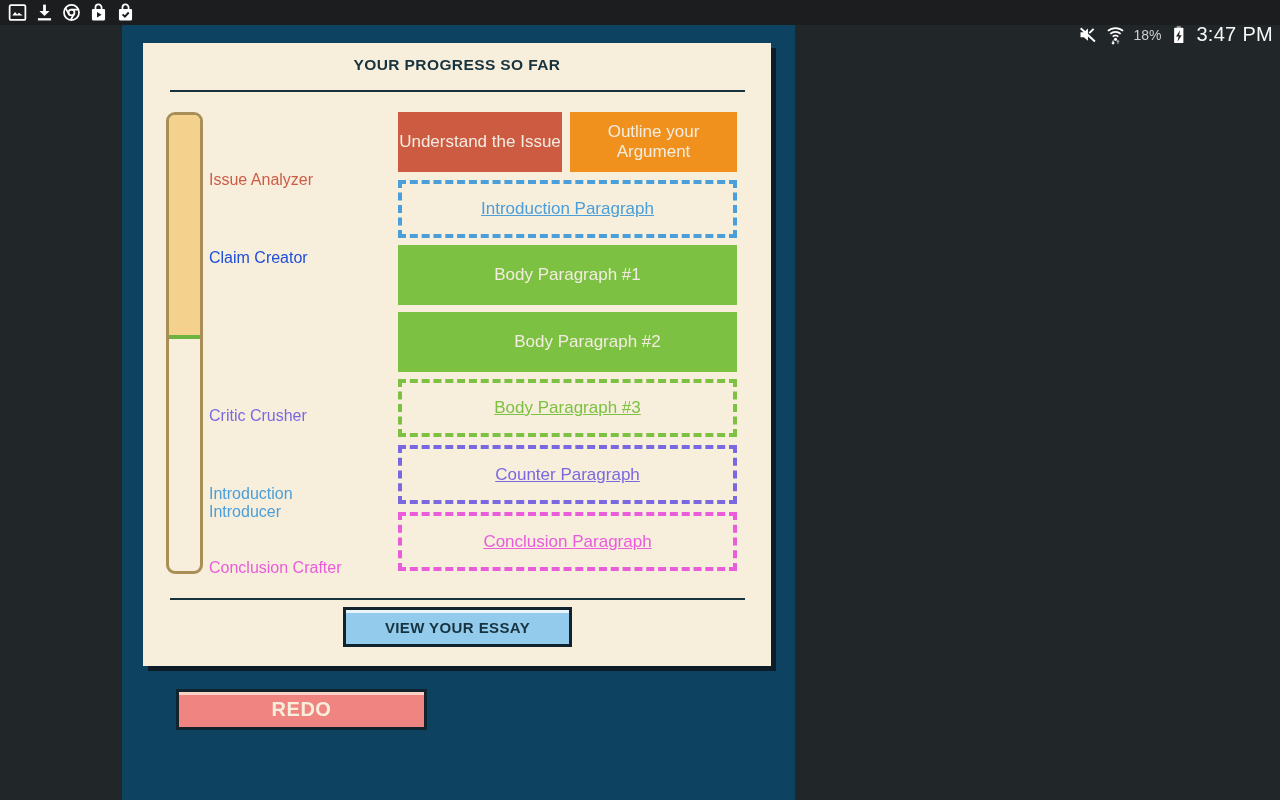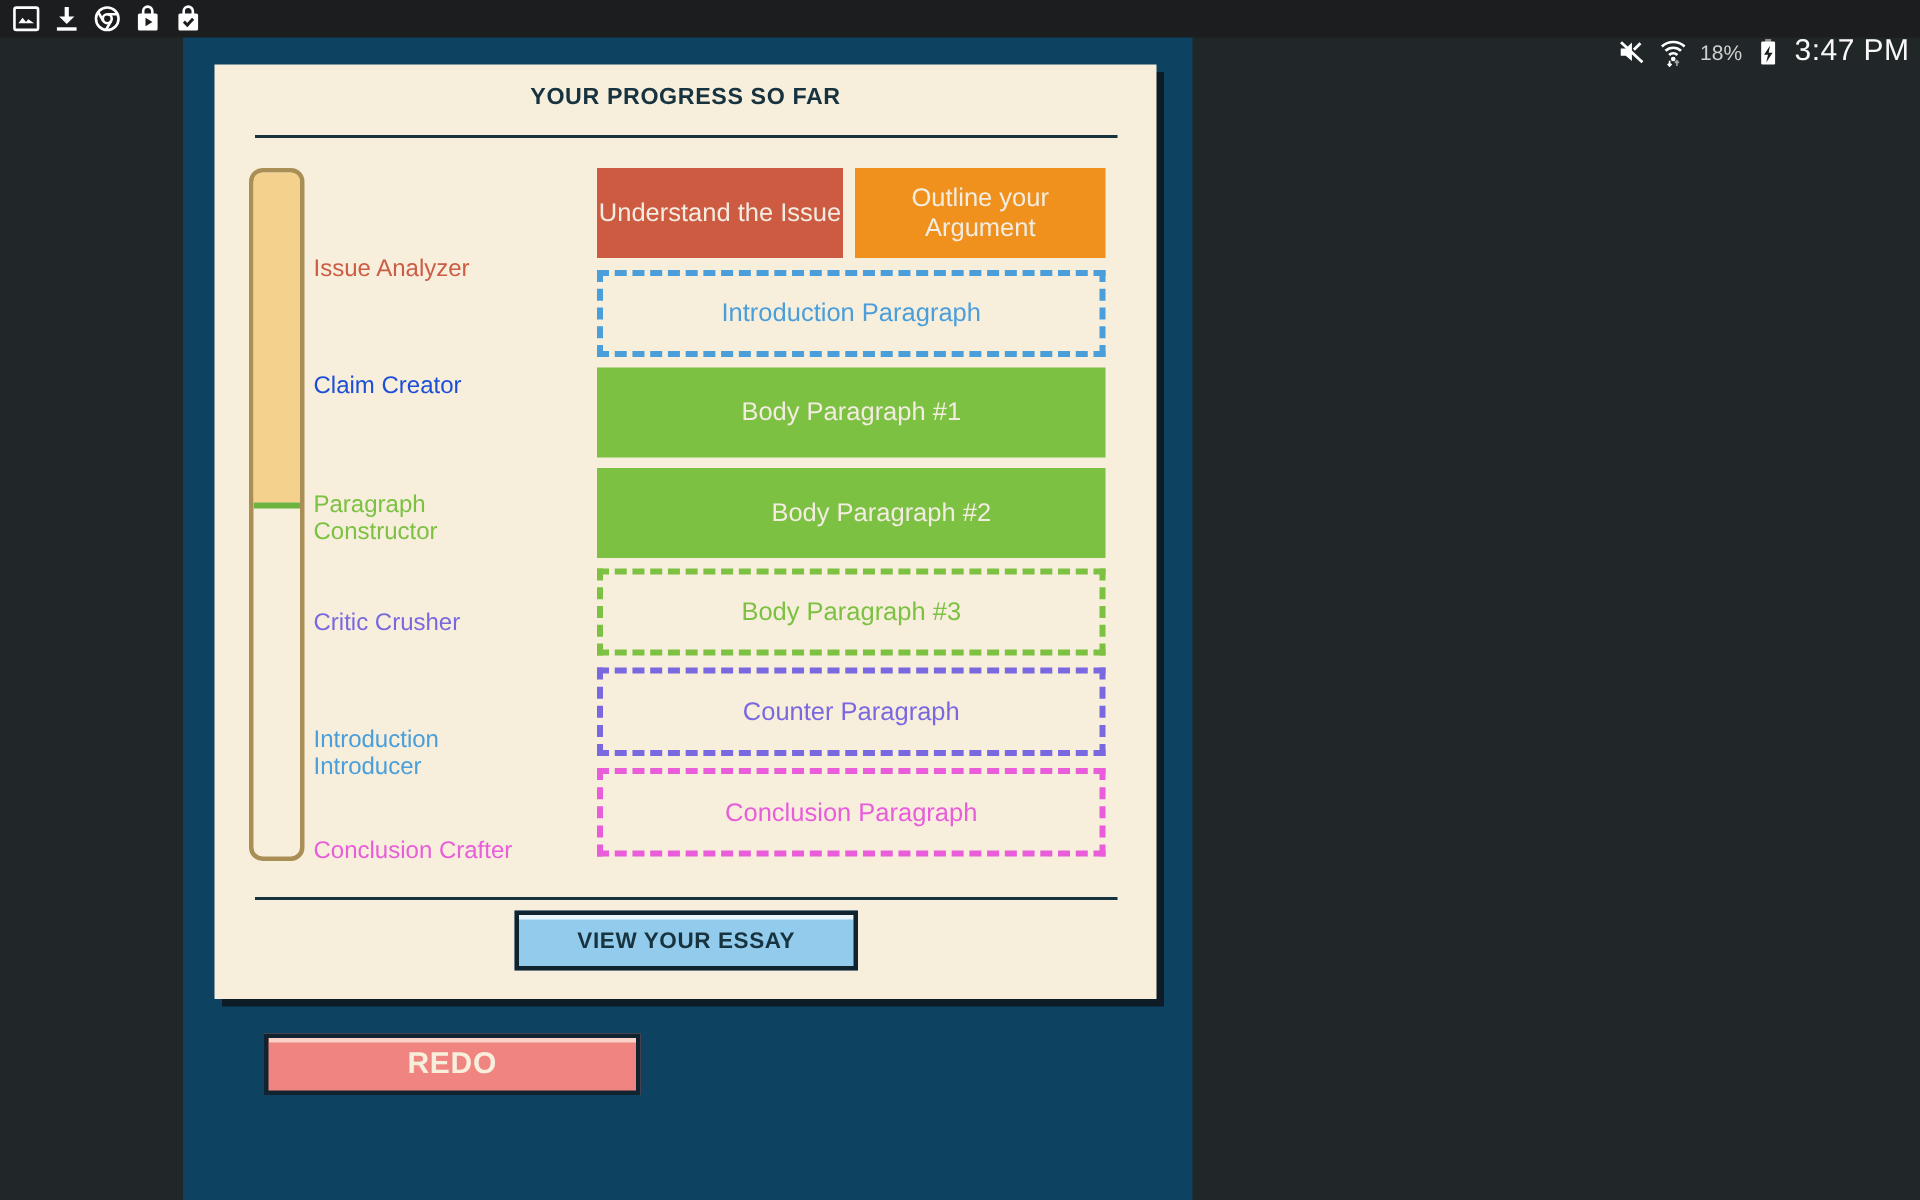--- a/index.html
+++ b/index.html
@@ -38,21 +38,21 @@
   
   .stage { position:absolute; left:66px; width:152px; font-size:16px; line-height:18px; }
   .s0 { top:128px; } .s1 { top:206px; } .s2 { top:285px; }
   .s3 { top:364px; } .s4 { top:442px; } .s5 { top:516px; }
   
   .block { position:absolute; left:255px; width:339px; box-sizing:border-box;
     display:flex; align-items:center; justify-content:center; text-align:center;
     font-size:17px; }
   .block.solid { background:currentColor; }
   .block.solid .block-label { color:var(--white-text,#f3ece1); }
-  .block.dashed { border:4px dashed currentColor; }
+  .block.dashed { border:4px dashed currentColor;text-decoration:underline; }
   .b-understand { left:255px; top:69px;  width:164px; height:60px; }
   .b-outline    { left:427px; top:69px;  width:167px; height:60px;justify-content:center; }
   .b-intro      { top:137px; height:58px; }
   .b-body1      { top:202px; height:60px; }
   .b-body2      { top:269px; height:60px; }
   .b-body3      { top:336px; height:58px; }
   .b-counter    { top:402px; height:59px; }
   .b-conclusion { top:469px; height:59px; }
   
   .view-btn {
@@ -132,21 +132,20 @@
     <div class="card-title">YOUR PROGRESS SO FAR</div>
     <div class="hr hr1"></div>
 
     <div class="track">
       <div class="track-fill"></div>
       <div class="track-marker"></div>
     </div>
 
     <div class="stage s0" style="color: rgb(205, 92, 69);">Issue Analyzer</div>
     <div class="stage s1" style="color: #1d4ed8;">Claim Creator</div>
-    <div class="stage s2" style="color: rgb(124, 193, 66);">Paragraph Constructor</div>
     <div class="stage s3" style="color: rgb(122, 104, 224);">Critic Crusher</div>
     <div class="stage s4" style="color: rgb(74, 158, 217);">Introduction Introducer</div>
     <div class="stage s5" style="color: rgb(233, 92, 218);">Conclusion Crafter</div>
 
     <div class="block solid b-understand" style="color: rgb(204, 91, 65);">
       <span class="block-label">Understand the Issue</span>
     </div>
     <div class="block solid b-outline" style="color: rgb(240, 145, 29);">
       <span class="block-label">Outline your Argument</span>
     </div>

